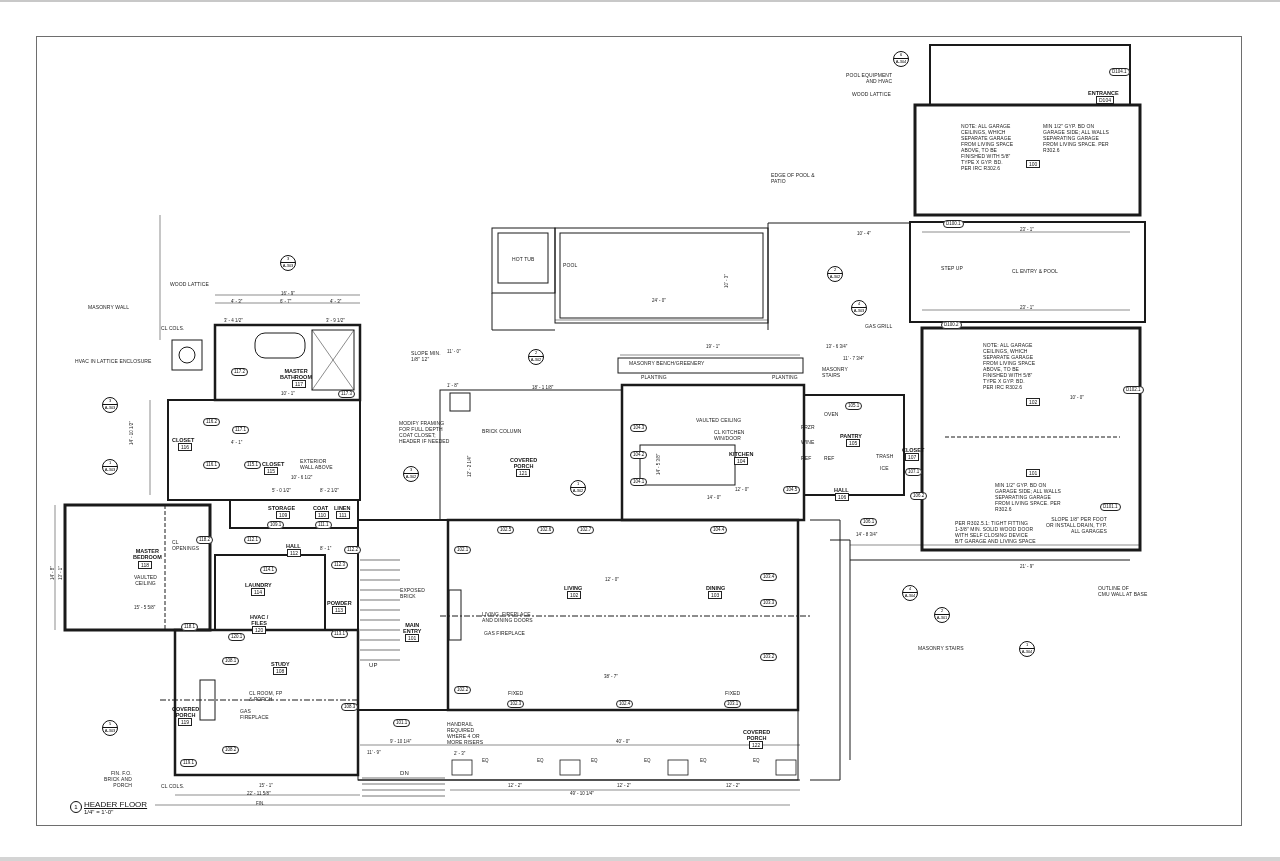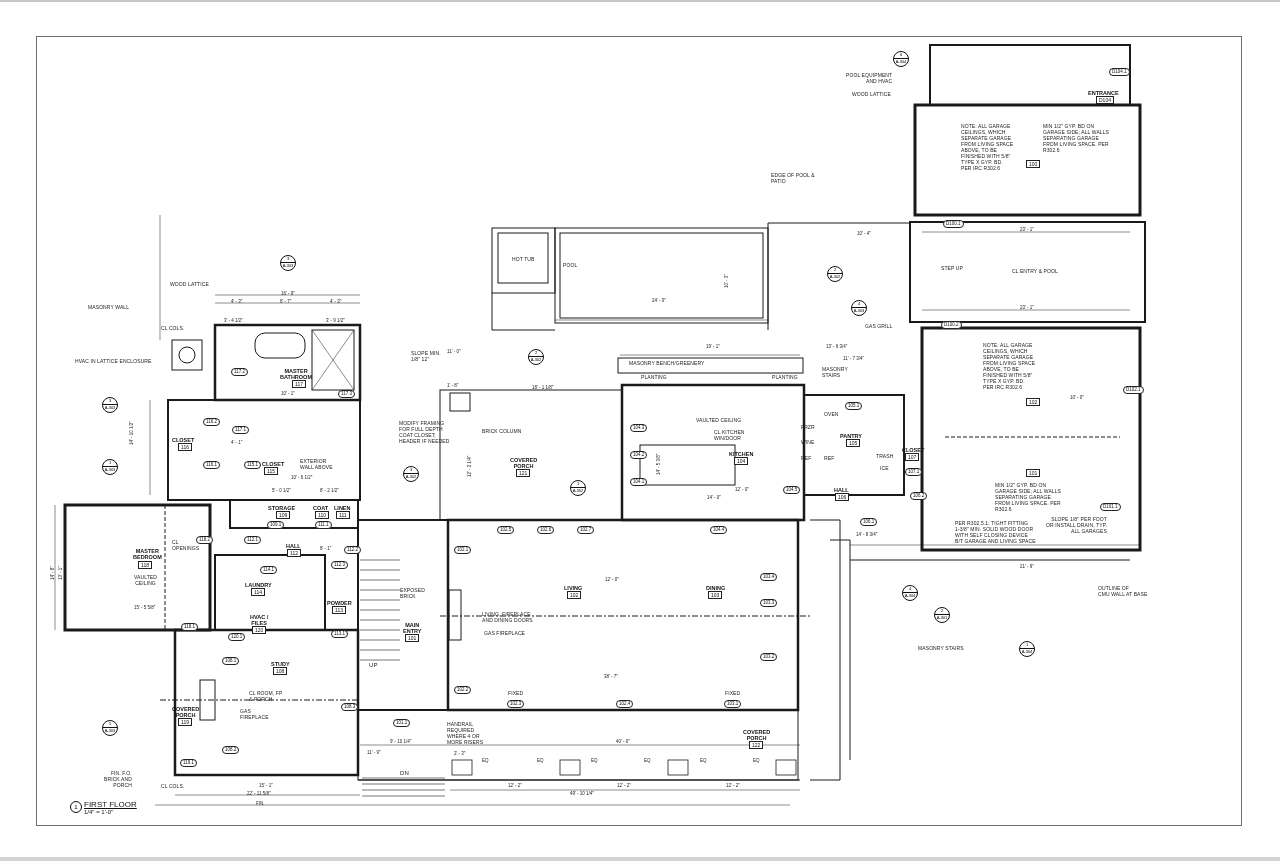--- a/index.html
+++ b/index.html
@@ -120,21 +120,21 @@
       <line x1="155" y1="805" x2="790" y2="805"></line>
       <line x1="150" y1="400" x2="150" y2="495"></line>
       <line x1="55" y1="505" x2="55" y2="630"></line>
       <line x1="160" y1="215" x2="160" y2="340"></line>
     </g>
   </g>
 </svg>
 
 <div class="titlecircle">1</div>
 <div class="title">
-  <span class="name">FIRST FLOOR</span>
+  <span class="name">HEADER FLOOR</span>
   <span class="scale">1/4" = 1'-0"</span>
 </div>
 
 <div class="room" style="left:280px;top:368px;"><span>MASTER
 BATHROOM</span></div>
 <div class="rnum" style="left:292px;top:380px;">117</div>
 <div class="room" style="left:172px;top:437px;">CLOSET</div>
 <div class="rnum" style="left:178px;top:443px;">116</div>
 <div class="room" style="left:262px;top:461px;">CLOSET</div>
 <div class="rnum" style="left:264px;top:467px;">115</div>

